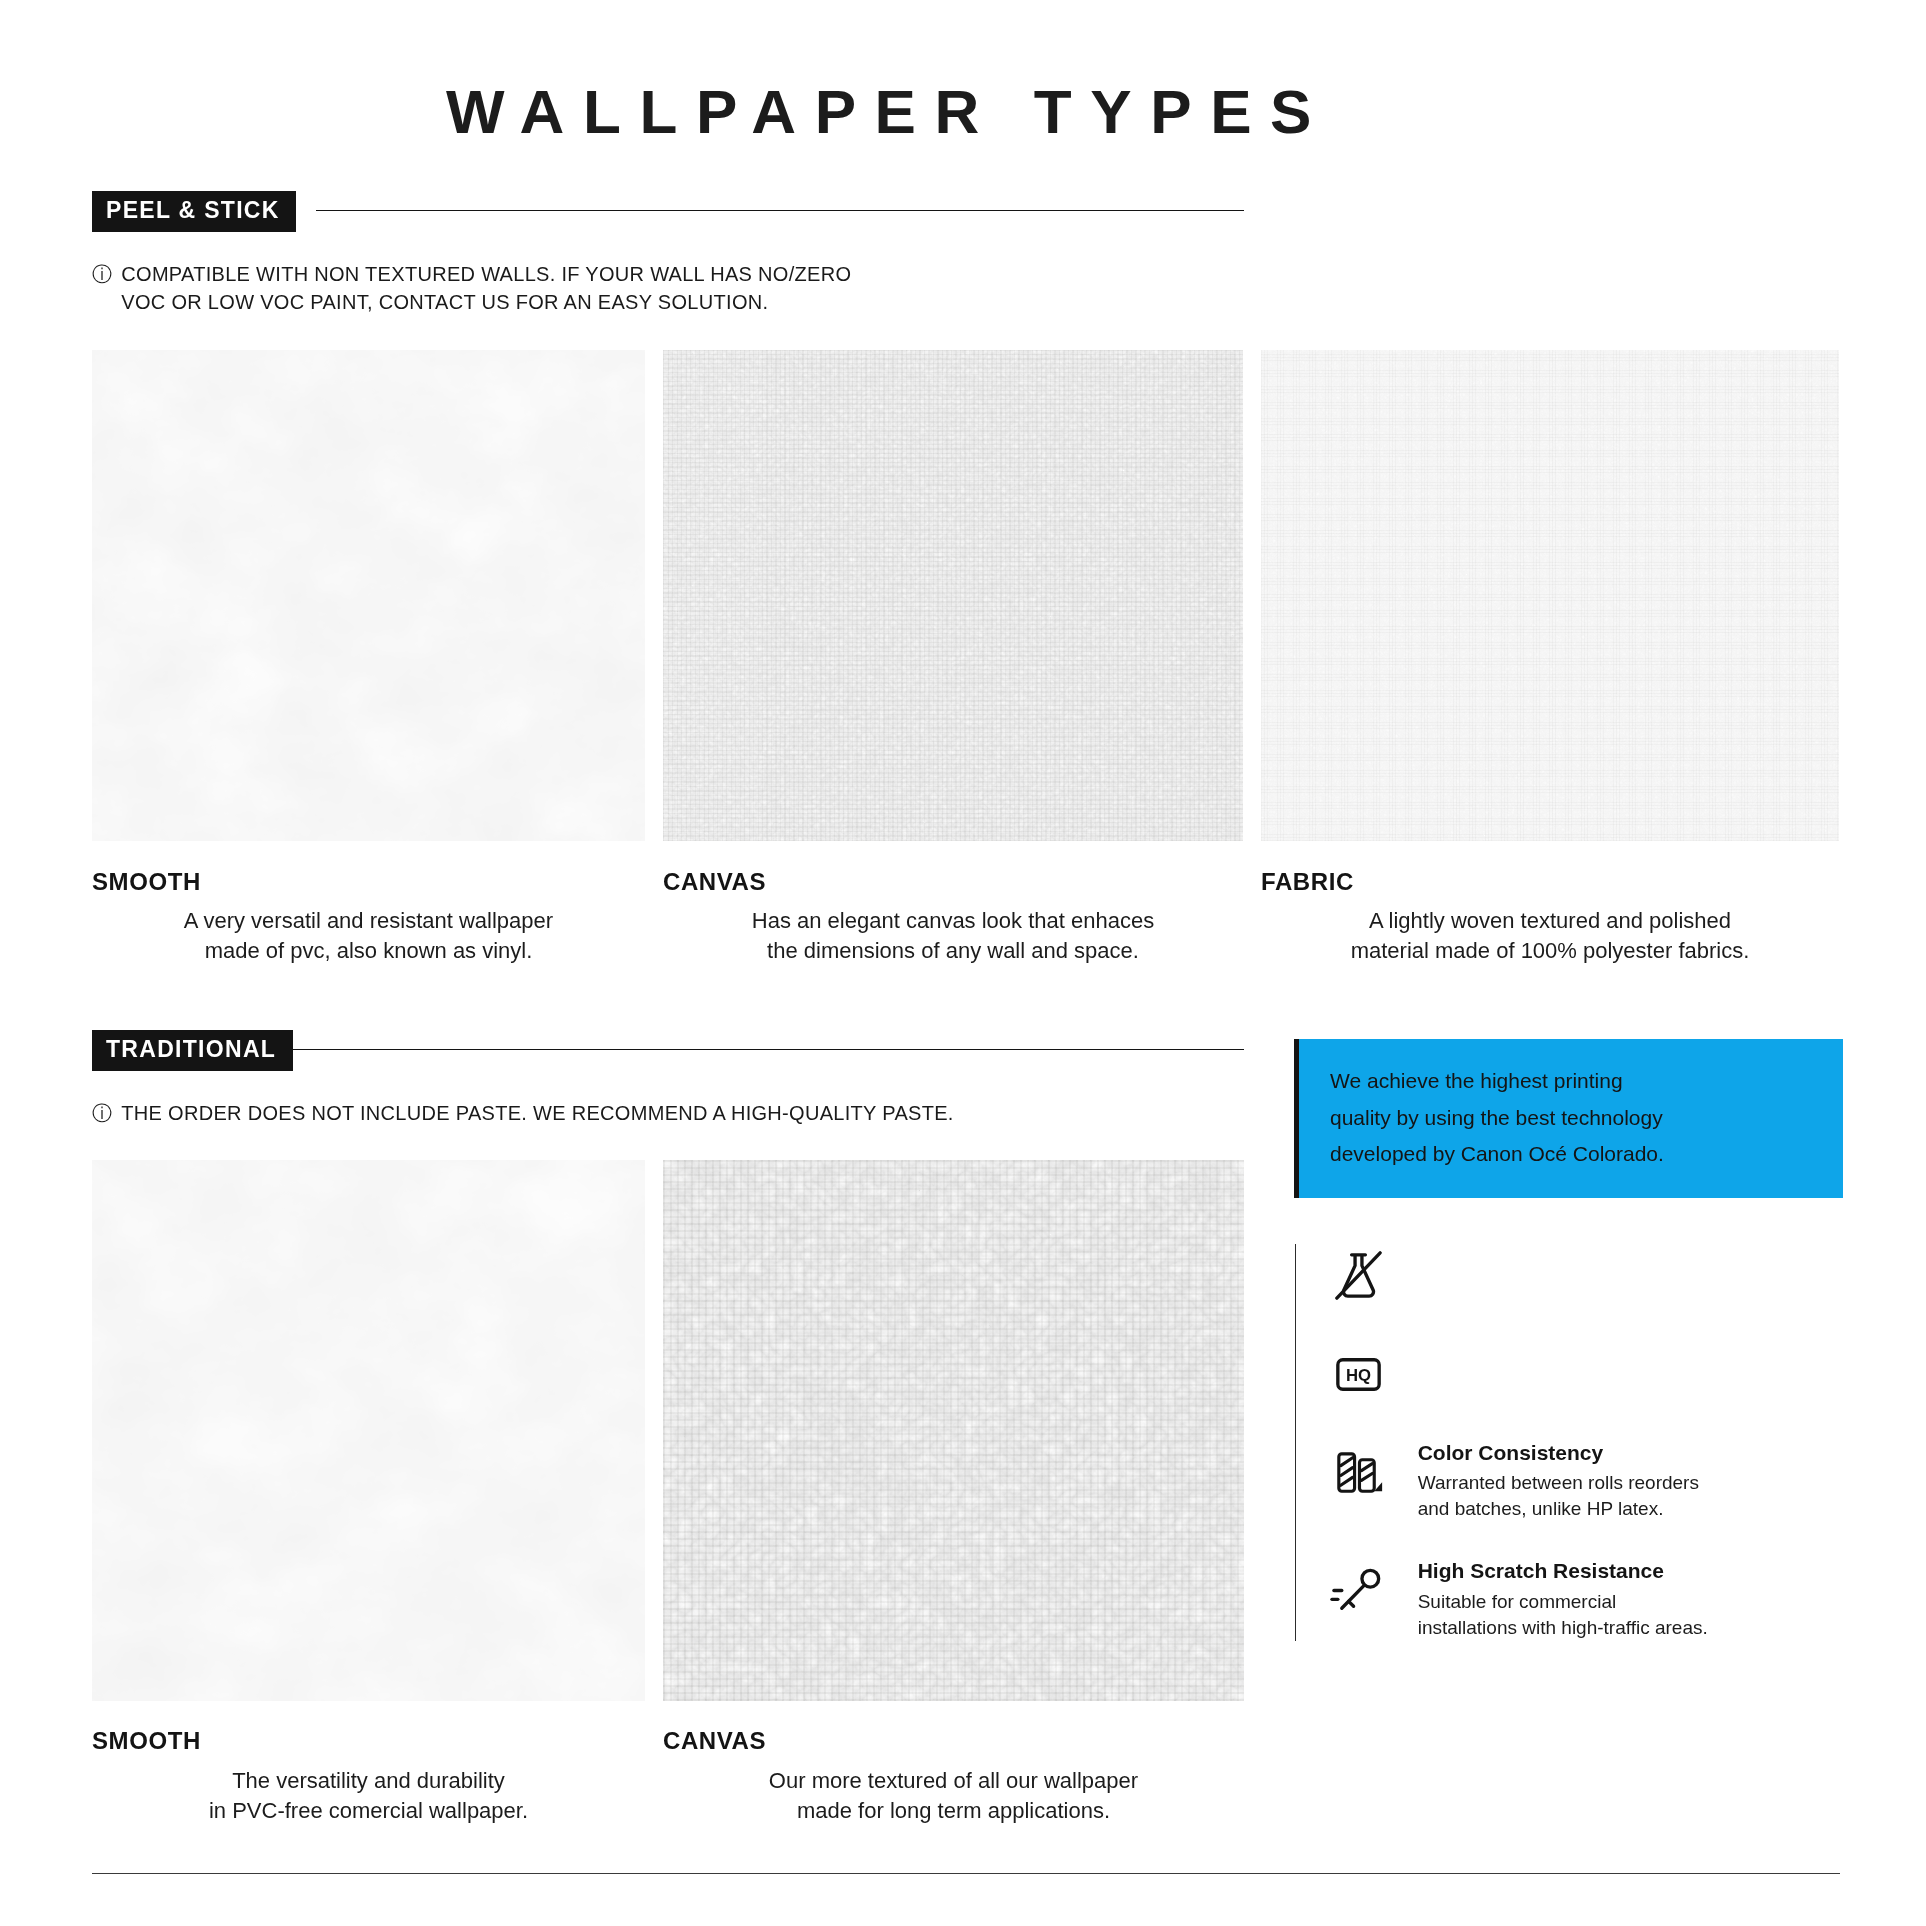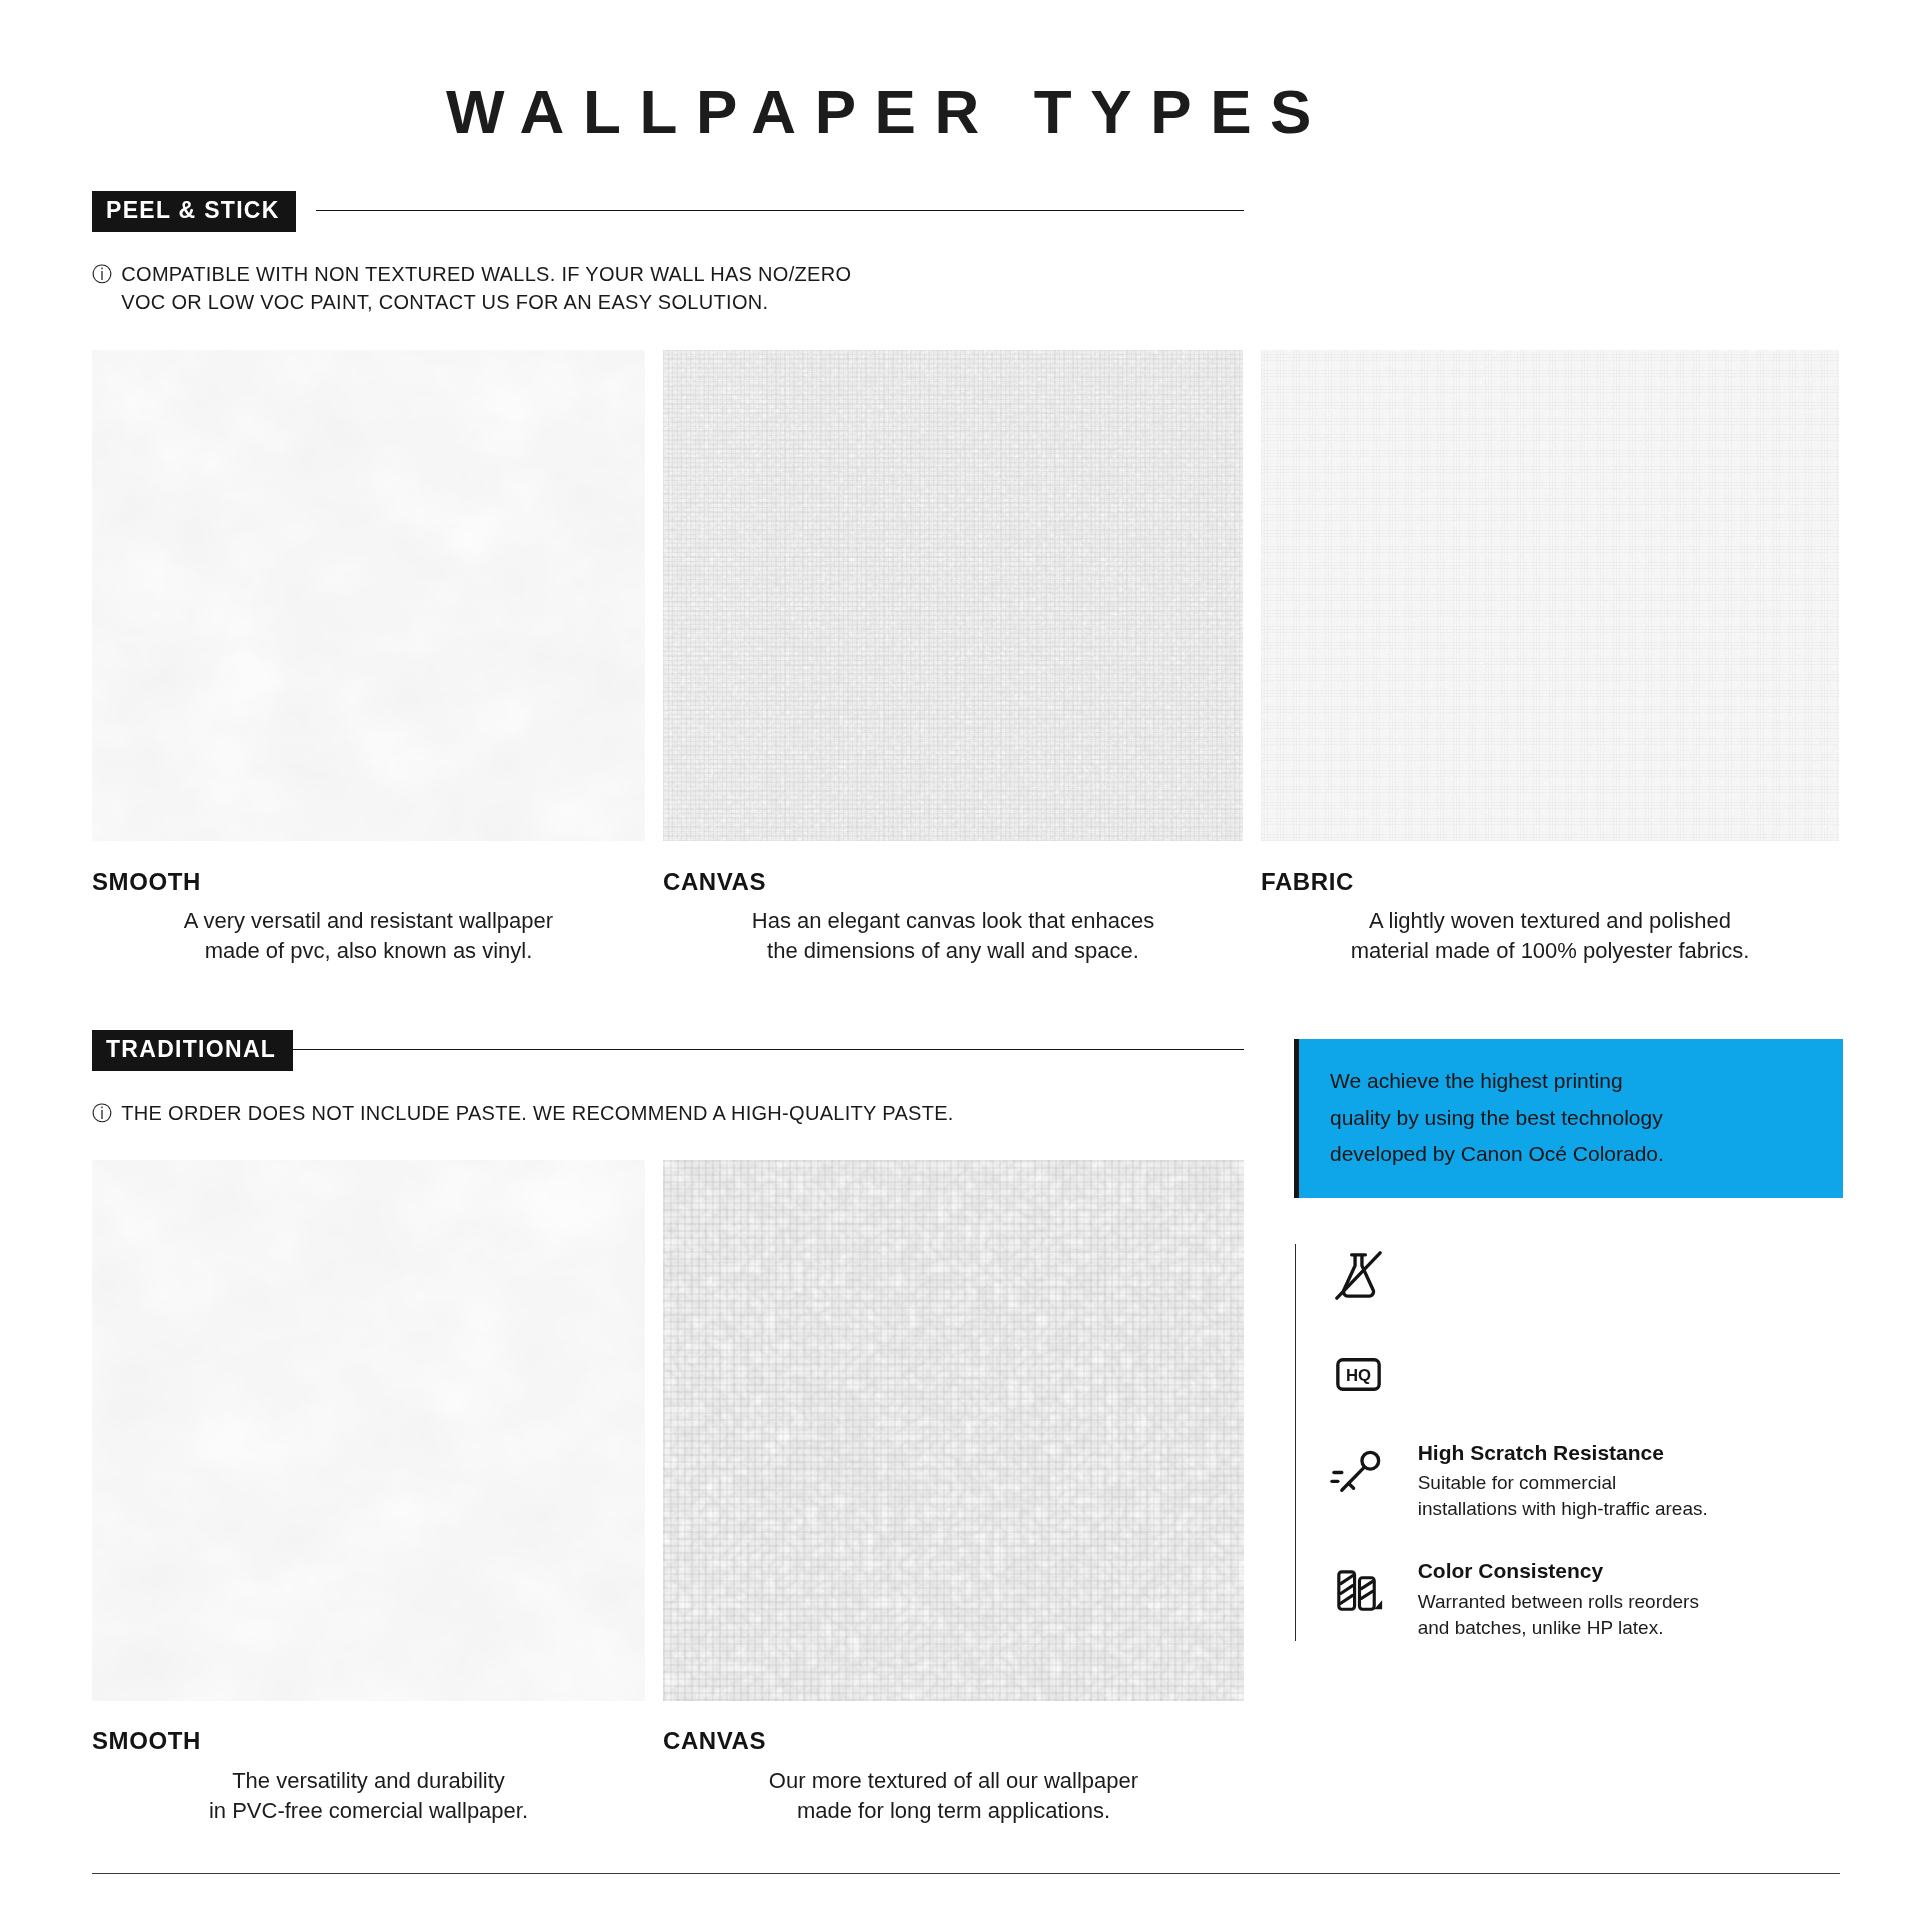--- a/index.html
+++ b/index.html
@@ -314,55 +314,55 @@
             <div class="feature-icon">
               <svg width="59" height="59" viewBox="0 0 60 60" fill="none">
                 <rect x="9" y="15" width="42" height="30" rx="5" stroke="#141414" stroke-width="3.4"></rect>
                 <text x="30" y="37" text-anchor="middle" font-family="Liberation Sans, sans-serif" font-size="17" font-weight="bold" fill="#141414" stroke="none">HQ</text>
               </svg>
             </div>
           </div>
 
           <div class="feature-row">
             <div class="feature-icon">
-              <svg width="59" height="59" viewBox="0 0 60 60" fill="none" stroke="#141414" stroke-width="3.4" stroke-linecap="round" stroke-linejoin="round">
-                <circle cx="42" cy="17" r="8.5"></circle>
-                <line x1="36" y1="23.5" x2="13" y2="47"></line>
-                <line x1="20" y1="40" x2="25" y2="45"></line>
-                <line x1="5" y1="29" x2="13" y2="29"></line>
-                <line x1="3" y1="38" x2="9" y2="38"></line>
-              </svg>
-            </div>
-            <div>
-              <div class="feature-title">High Scratch Resistance</div>
-              <div class="feature-desc">Suitable for commercial
-installations with high-traffic areas.</div>
-            </div>
-          </div>
-
-          <div class="feature-row">
-            <div class="feature-icon">
               <svg width="59" height="59" viewBox="0 0 60 60" fill="none" stroke="#141414" stroke-width="3.2" stroke-linecap="round" stroke-linejoin="round">
                 <rect x="10" y="10" width="16" height="38" rx="3"></rect>
                 <line x1="12" y1="22" x2="24" y2="14"></line>
                 <line x1="12" y1="32" x2="24" y2="24"></line>
                 <line x1="12" y1="42" x2="24" y2="34"></line>
                 <rect x="31" y="16" width="15" height="32" rx="3"></rect>
                 <line x1="33" y1="27" x2="44" y2="20"></line>
                 <line x1="33" y1="37" x2="44" y2="30"></line>
                 <path d="M46 48 l8 -9 v9 z" fill="#141414" stroke="none"></path>
               </svg>
             </div>
             <div>
               <div class="feature-title">Color Consistency</div>
               <div class="feature-desc">Warranted between rolls reorders
 and batches, unlike HP latex.</div>
             </div>
           </div>
 
+          <div class="feature-row">
+            <div class="feature-icon">
+              <svg width="59" height="59" viewBox="0 0 60 60" fill="none" stroke="#141414" stroke-width="3.4" stroke-linecap="round" stroke-linejoin="round">
+                <circle cx="42" cy="17" r="8.5"></circle>
+                <line x1="36" y1="23.5" x2="13" y2="47"></line>
+                <line x1="20" y1="40" x2="25" y2="45"></line>
+                <line x1="5" y1="29" x2="13" y2="29"></line>
+                <line x1="3" y1="38" x2="9" y2="38"></line>
+              </svg>
+            </div>
+            <div>
+              <div class="feature-title">High Scratch Resistance</div>
+              <div class="feature-desc">Suitable for commercial
+installations with high-traffic areas.</div>
+            </div>
+          </div>
+
         </div>
       </div>
     </div>
 
   </div>
 
   <div class="bottom-rule"></div>
 </div>
 
 

